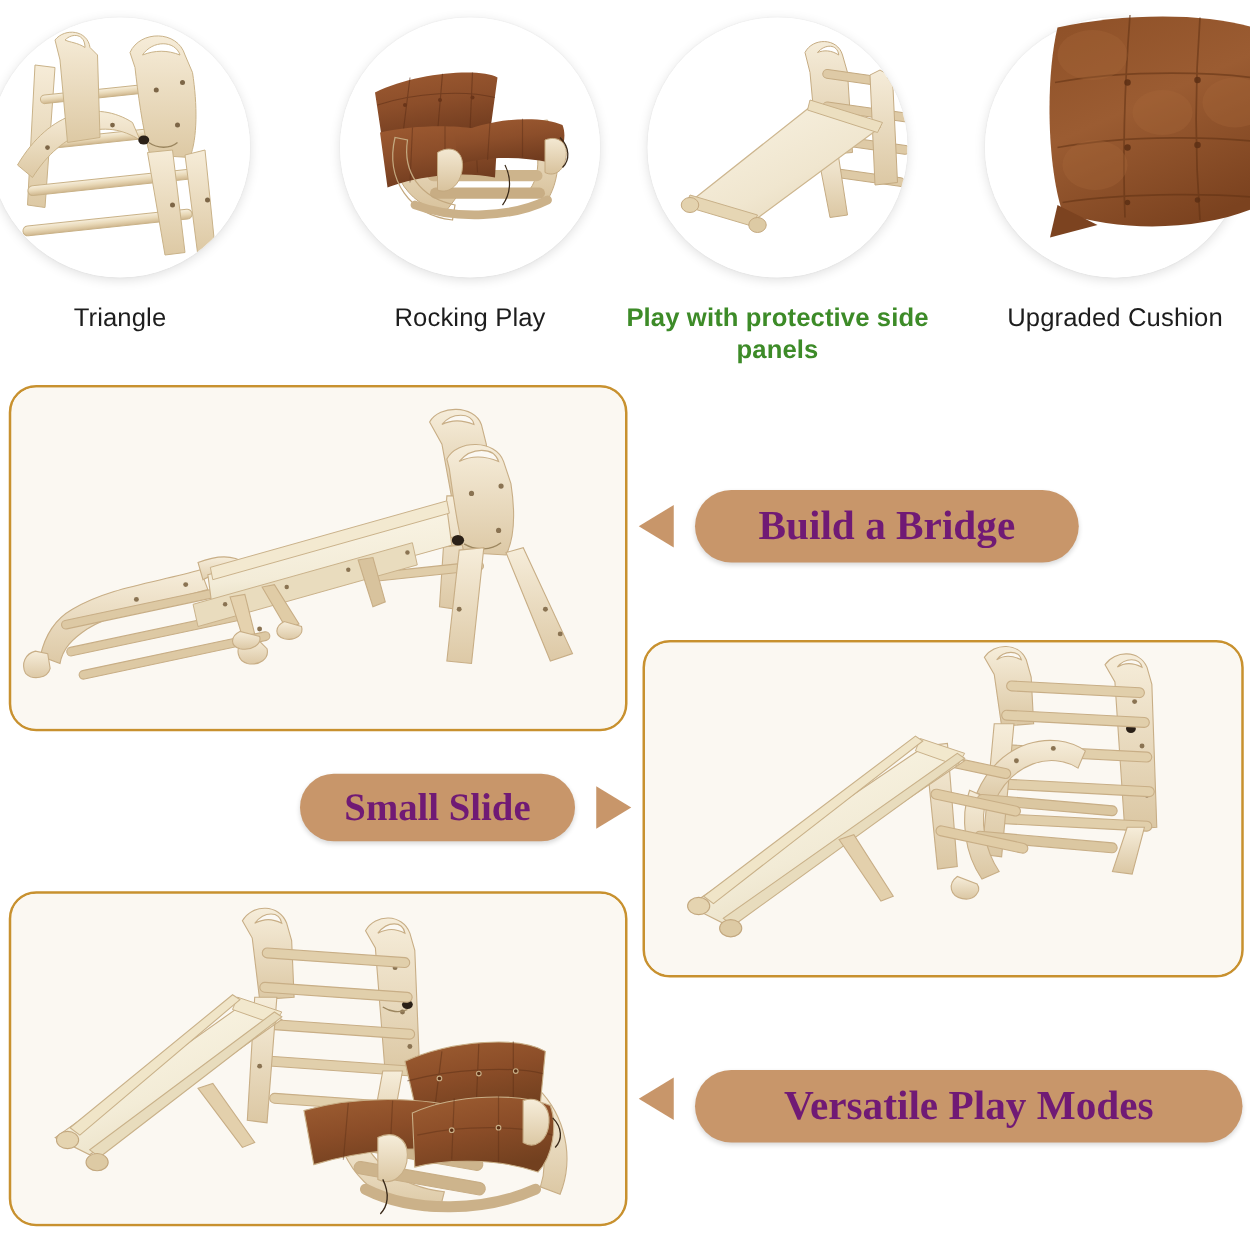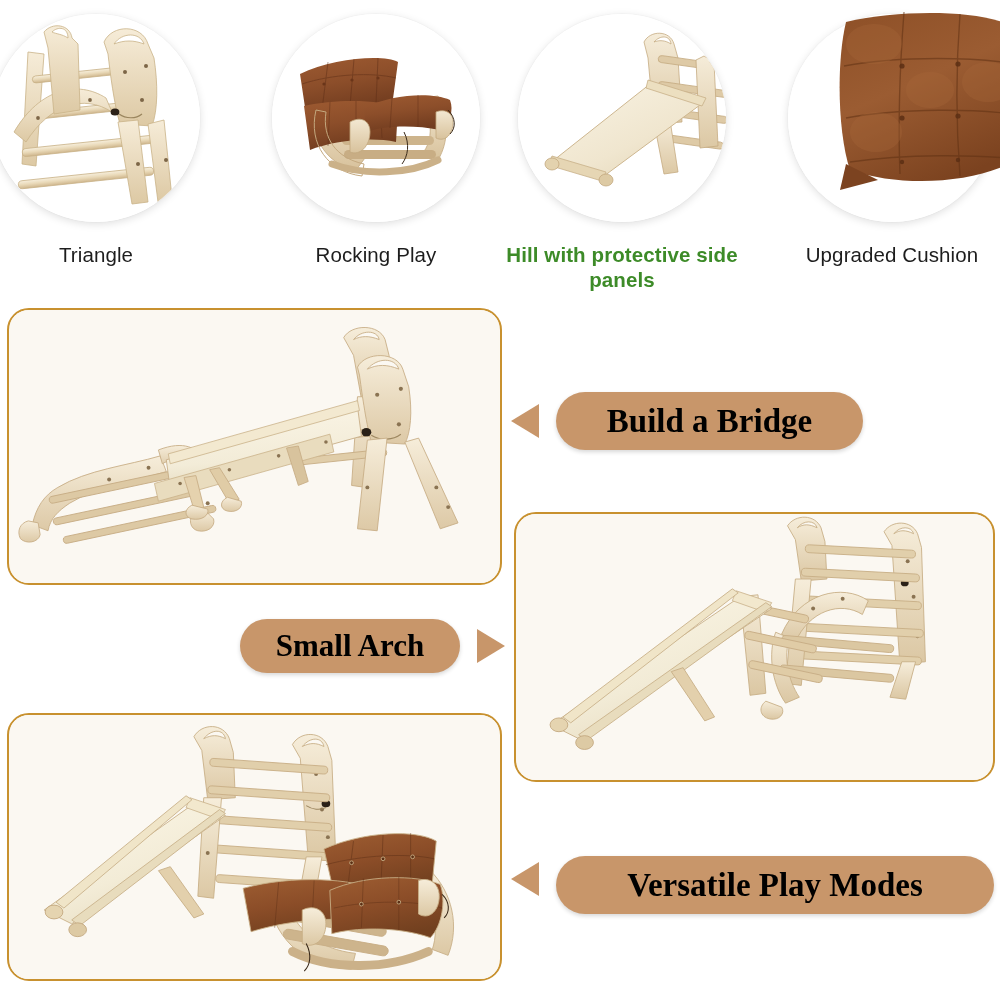--- a/index.html
+++ b/index.html
@@ -42,21 +42,21 @@
   #panel-hill     { left: 514px; top: 512px; width: 481px; height: 270px; }
   #panel-versatile{ left: 7px;   top: 713px; width: 495px; height: 268px; }
   .panel > svg { display: block; width: 100%; height: 100%; }
 
   
   .badge-row { position: absolute; display: flex; align-items: center; }
   .pill {
     background: #c8966a; border-radius: 40px;
     display: flex; align-items: center; justify-content: center;
     box-shadow: 0 2px 4px rgba(0,0,0,0.16);
-    color: #000000; font-family: "Liberation Serif", serif;
+    color: #701a75; font-family: "Liberation Serif", serif;
     font-weight: 700; white-space: nowrap;
   }
   .arrow { width: 0; height: 0; flex: none; }
   .arrow.left  { border-top: 17px solid transparent; border-bottom: 17px solid transparent; border-right: 28px solid #c8966a; }
   .arrow.right { border-top: 17px solid transparent; border-bottom: 17px solid transparent; border-left: 28px solid #c8966a; }
 
   #badge-bridge    { left: 511px; top: 392px; }
   #badge-bridge .pill { width: 307px; height: 58px; font-size: 33px; margin-left: 17px; }
   #badge-hill      { left: 240px; top: 619px; }
   #badge-hill .pill { width: 220px; height: 54px; font-size: 31px; margin-right: 17px; }
@@ -219,21 +219,21 @@
 
           <path d="M132 70 L186 88 L86 162 L36 146 Z" fill="url(#slideg)" stroke="#cdb68f" stroke-width="1"></path>
 
           <path d="M130 66 L188 84 L184 92 L128 74 Z" fill="#ecdfc0" stroke="#c8b088" stroke-width="0.8"></path>
           <path d="M34 142 L88 158 L84 167 L30 151 Z" fill="#e6d6b4" stroke="#c8b088" stroke-width="0.8"></path>
 
           <ellipse cx="34" cy="150" rx="7" ry="6" fill="#e3d2ae" stroke="#c3a87f" stroke-width="0.8"></ellipse>
           <ellipse cx="88" cy="166" rx="7" ry="6" fill="#ddcaa4" stroke="#c3a87f" stroke-width="0.8"></ellipse>
         </svg>
       </div>
-      <div class="thumb-label green">Hill with protective side panels</div>
+      <div class="thumb-label green">Play with protective side panels</div>
     </div>
 
     <div class="thumb" id="thumb-3">
       <div class="thumb-circle overflow">
         <svg viewBox="0 0 208 208">
           <defs>
             <linearGradient id="cu2" x1="0.1" y1="0" x2="0.6" y2="1">
               <stop offset="0" stop-color="#8f5128"></stop>
                 <stop offset="0.45" stop-color="#9b5c32"></stop>
                 <stop offset="1" stop-color="#7b421f"></stop>
@@ -545,21 +545,21 @@
       </g>
     </svg>
   </div>
 
   <div class="badge-row" id="badge-bridge">
     <span class="arrow left"></span>
     <span class="pill">Build a Bridge</span>
   </div>
 
   <div class="badge-row" id="badge-hill">
-    <span class="pill">Small Arch</span>
+    <span class="pill">Small Slide</span>
     <span class="arrow right"></span>
   </div>
 
   <div class="badge-row" id="badge-versatile">
     <span class="arrow left"></span>
     <span class="pill">Versatile Play Modes</span>
   </div>
 
 </div>
 

